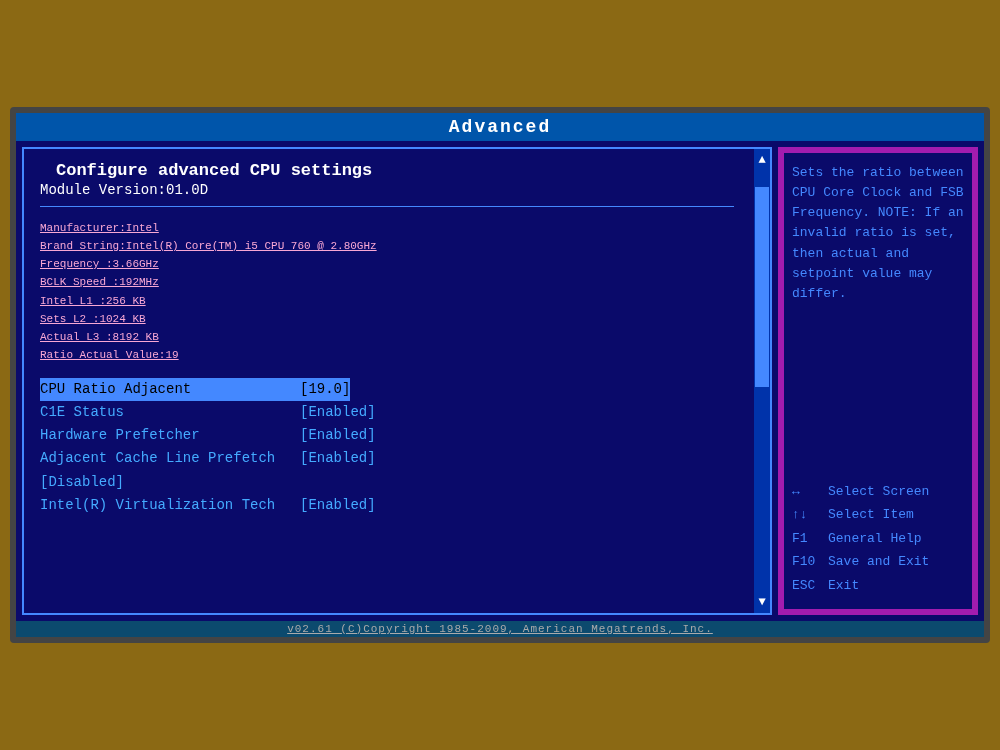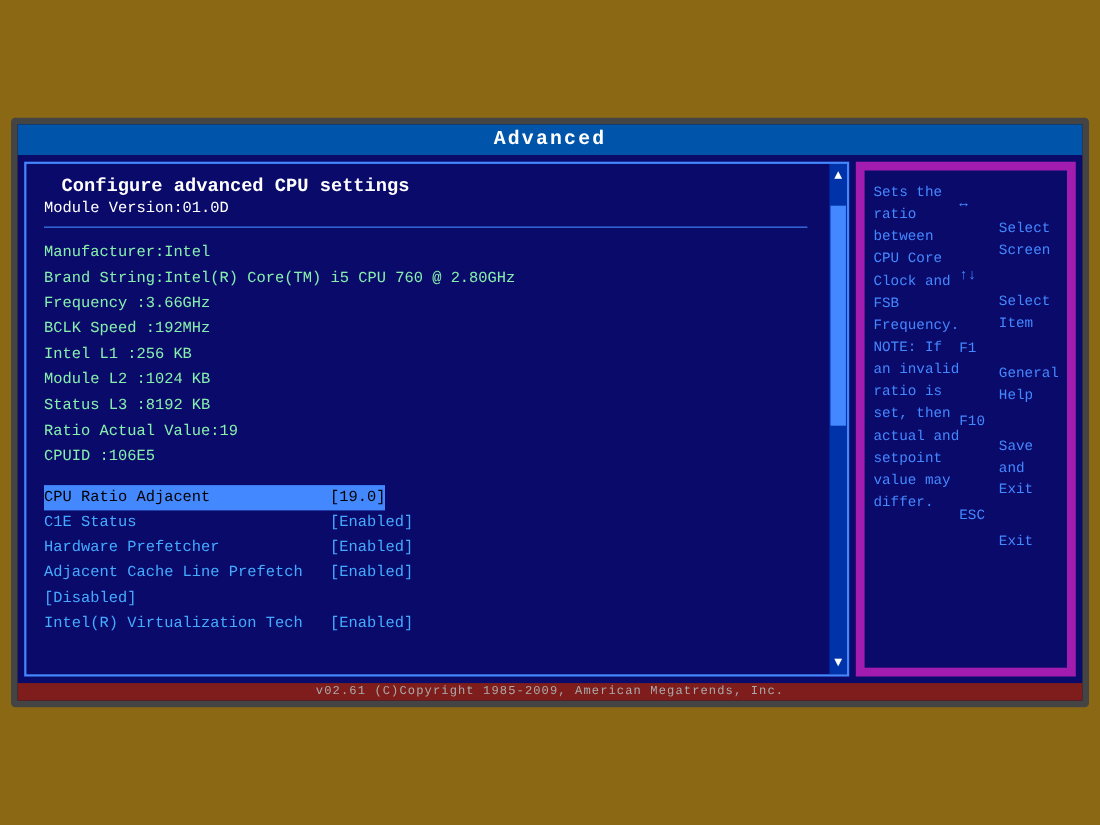--- a/index.html
+++ b/index.html
@@ -83,29 +83,29 @@
       color: #ffffff;
       font-size: 12px;
       position: absolute;
       bottom: 4px;
       cursor: pointer;
     }
 
     
     .help-panel {
       width: 200px;
-      border: 8px solid #a21caf;
+      border: 6px solid #a21caf;
       margin: 6px 6px 6px 0;
       padding: 10px 8px;
       background: #0a0a6a;
       color: #4488ff;
       font-size: 13px;
       line-height: 1.5;
       display: flex;
-      flex-direction: row;
+      flex-direction: column;
     }
 
     .help-text {
       flex: 1;
       color: #4488ff;
       font-size: 13px;
       line-height: 1.55;
     }
 
     .help-keys {
@@ -120,21 +120,20 @@
     }
 
     .help-key-sym {
       width: 36px;
       color: #4488ff;
       flex-shrink: 0;
     }
 
     .help-key-label {
       color: #4488ff;
-      margin-top: 23px;
     }
 
     
     .section-title {
       color: #ffffff;
       font-size: 17px;
       font-weight: bold;
       margin-bottom: 2px;
       margin-left: 16px;
     }
@@ -145,23 +144,24 @@
     }
 
     .divider {
       border: none;
       border-top: 1px solid #4488ff;
       margin: 8px 0 12px 0;
     }
 
     
     .info-row {
-      color: #86efac;
-      font-size: 14px;
+      color: #f9a8d4;
+      font-size: 11px;
       line-height: 1.65;
+      text-decoration: underline;
     }
 
     
     .settings-section {
       margin-top: 14px;
     }
 
     .setting-row {
       display: flex;
       align-items: center;
@@ -184,26 +184,27 @@
       background: #4488ff;
       color: #000000;
     }
 
     .content-with-scroll {
       position: relative;
       padding-right: 20px;
     }
 
     .bottom-bar {
-      background: #7f1d1d;
+      background: #0c4a6e;
       color: #aaa;
       font-size: 11px;
       text-align: center;
       padding: 2px 0;
       letter-spacing: 1px;
+      text-decoration: underline;
     }
   </style>
 </head>
 <body>
 
 <div class="monitor-frame">
 
   <div class="bios-header">
     <span>Advanced</span>
   </div>
@@ -217,24 +218,23 @@
         <div class="section-subtitle">Module Version:01.0D</div>
 
         <hr class="divider">
 
         <div id="info-rows-container">
             <div class="info-row">Manufacturer:Intel</div>
             <div class="info-row">Brand String:Intel(R) Core(TM)  i5 CPU 760 @ 2.80GHz</div>
             <div class="info-row">Frequency    :3.66GHz</div>
             <div class="info-row">BCLK Speed   :192MHz</div>
             <div class="info-row">Intel L1     :256 KB</div>
-            <div class="info-row">Module L2     :1024 KB</div>
-            <div class="info-row">Status L3     :8192 KB</div>
+            <div class="info-row">Sets L2     :1024 KB</div>
+            <div class="info-row">Actual L3     :8192 KB</div>
             <div class="info-row">Ratio Actual Value:19</div>
-            <div class="info-row">CPUID        :106E5</div>
           </div>
 
         <div class="settings-section" id="settings-container">
             <div class="setting-row selected">
               <span class="setting-label">CPU Ratio Adjacent</span>
               <span class="setting-value">  [19.0]</span>
             </div>
             <div class="setting-row">
               <span class="setting-label">C1E Status</span>
               <span class="setting-value">  [Enabled]</span>

